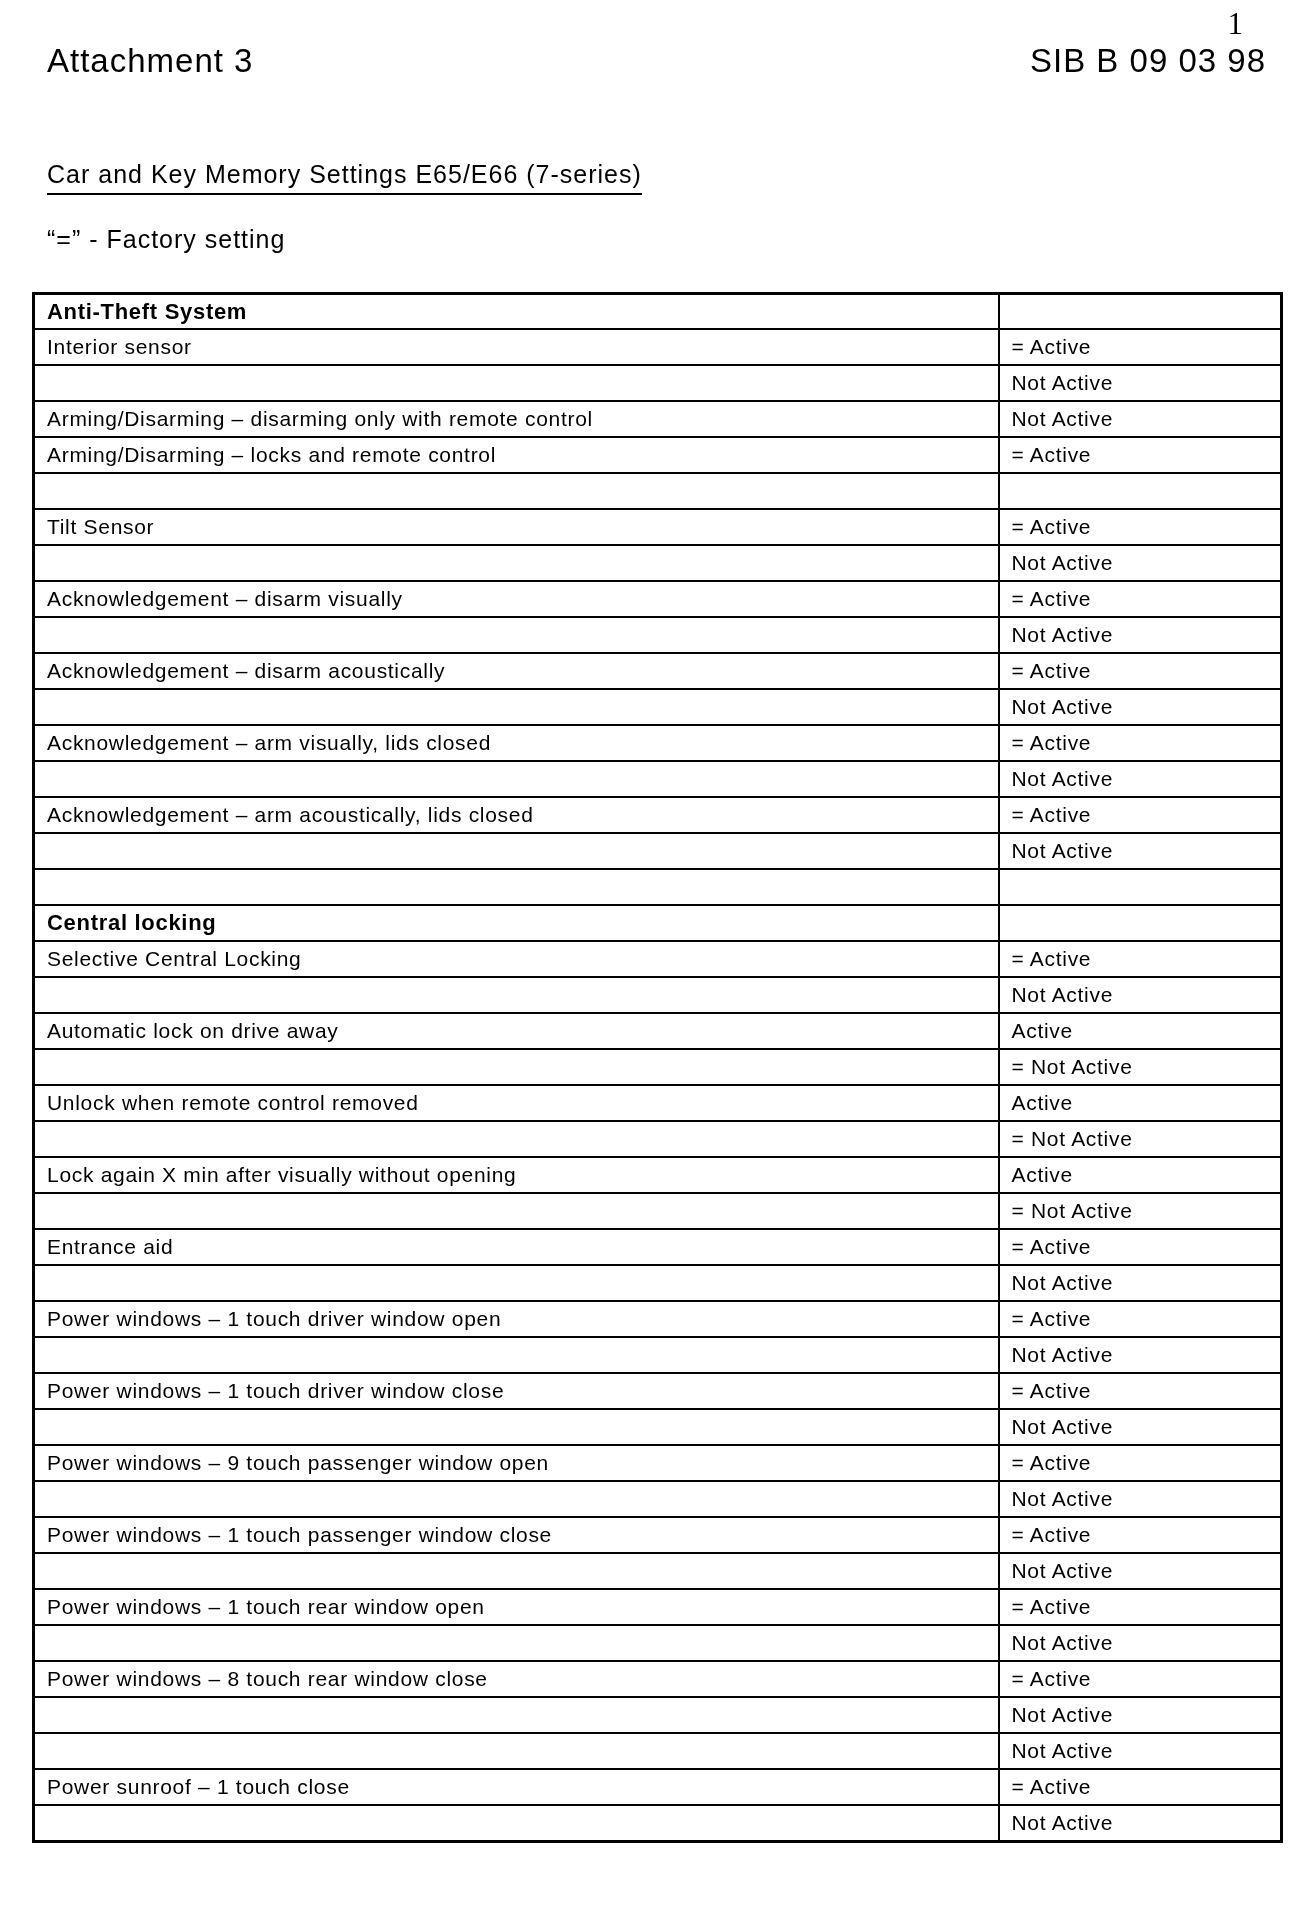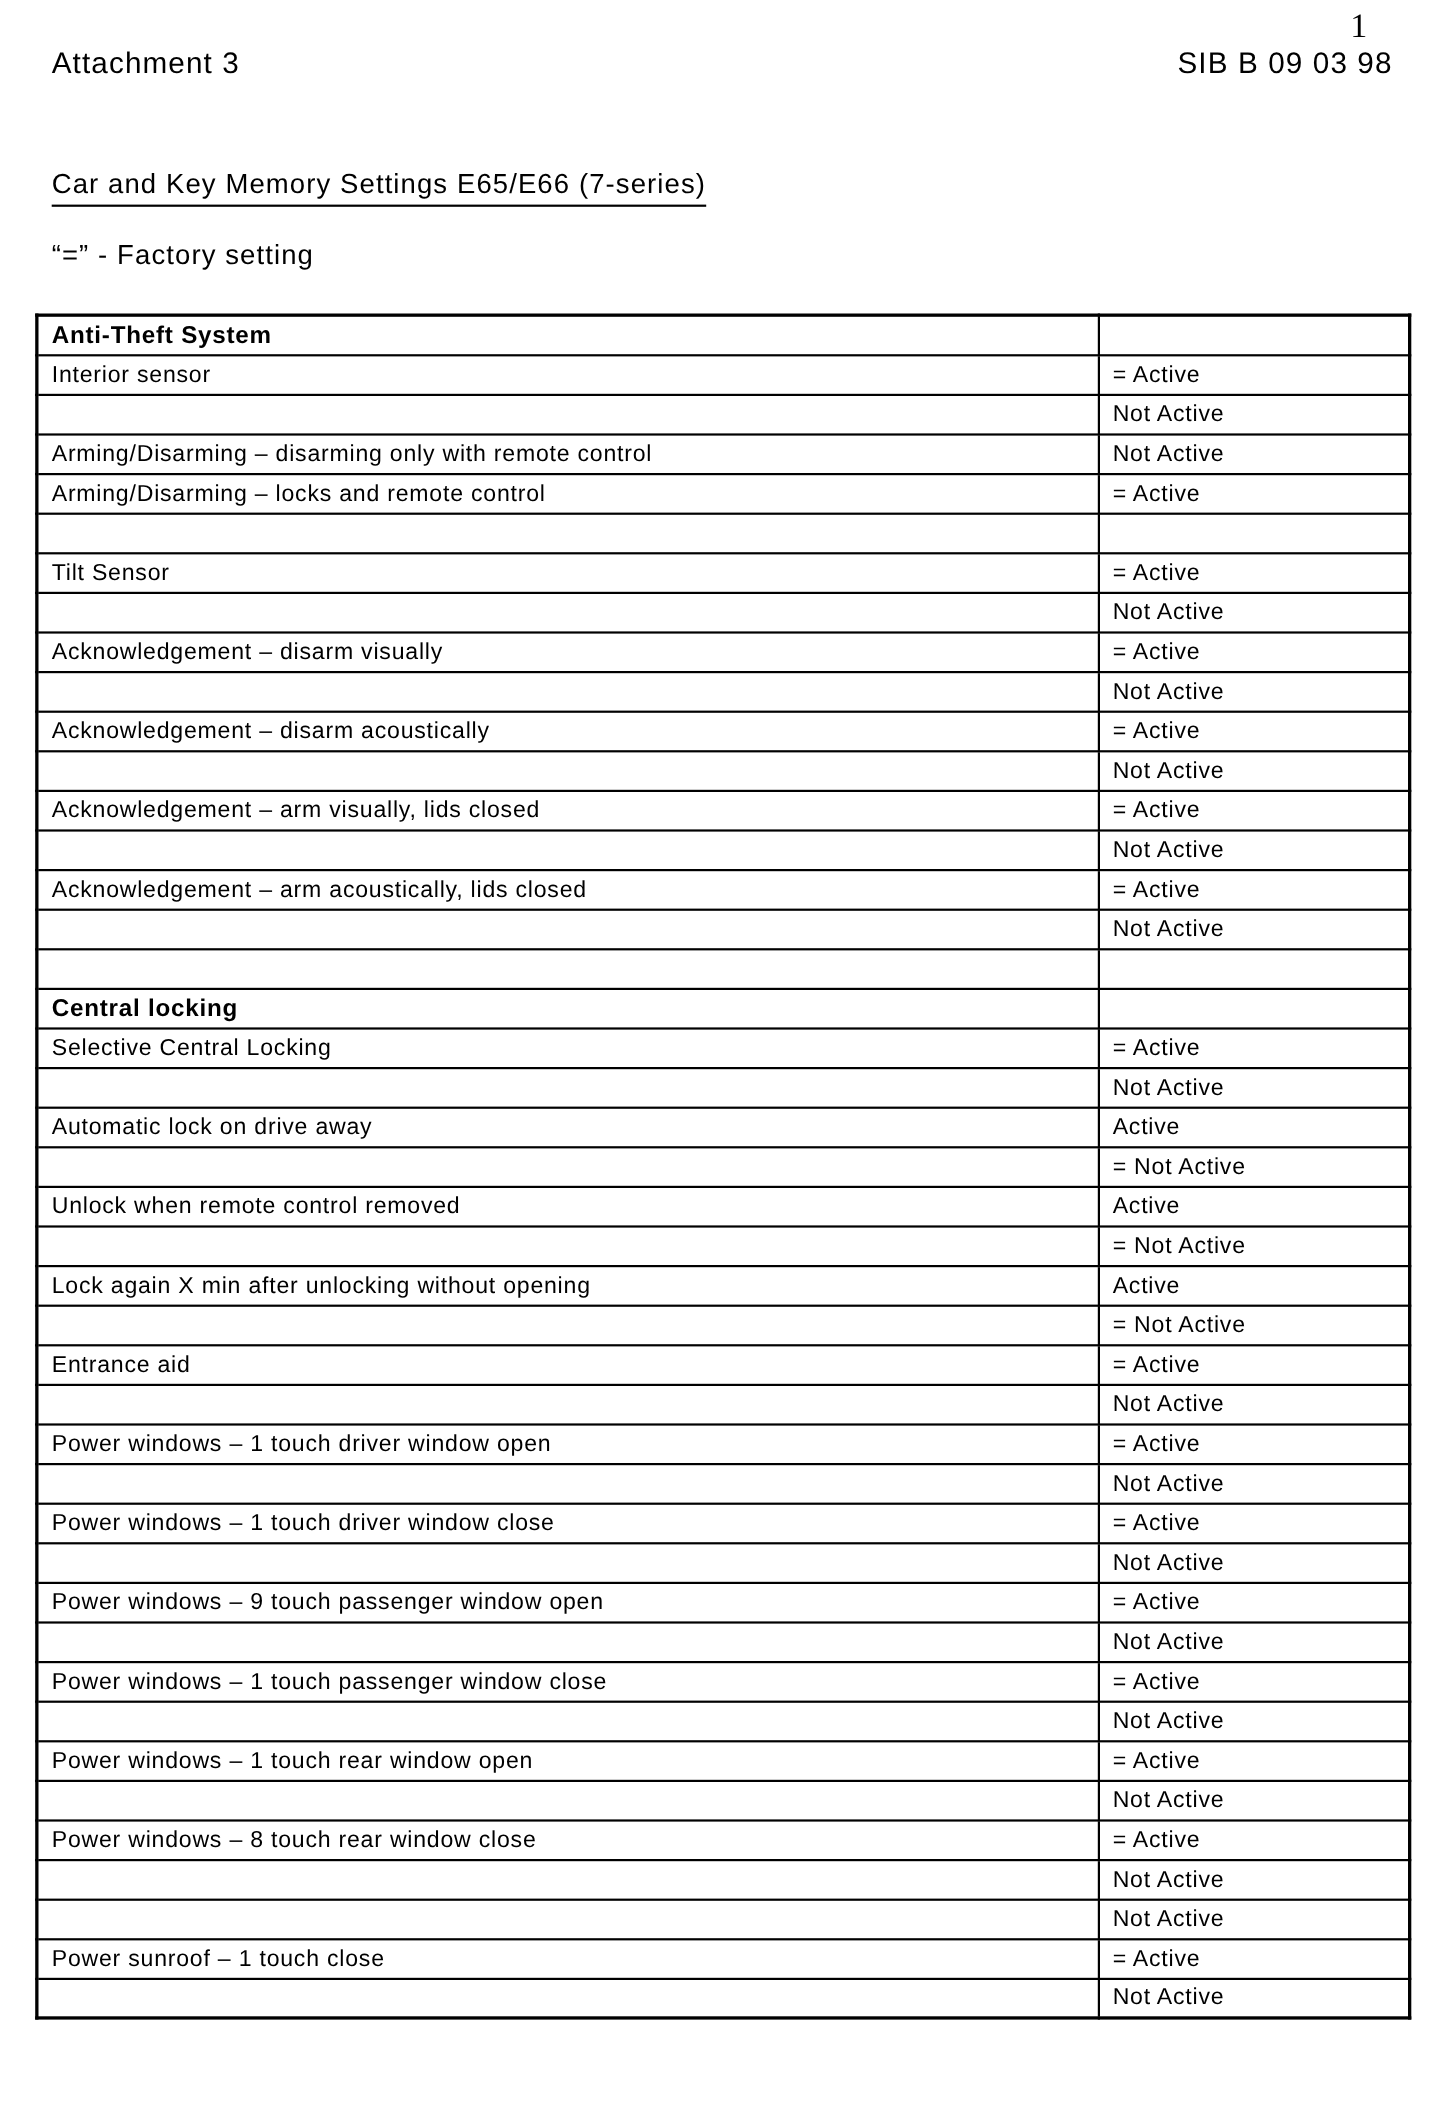--- a/index.html
+++ b/index.html
@@ -13,21 +13,21 @@
   .page { position: relative; width: 1312px; height: 1930px; }
   .page-number {
     text-align: right;
     padding: 8px 69px 0 0;
     font-family: "Liberation Serif", "DejaVu Serif", serif;
     font-size: 31px; line-height: 1;
   }
   .doc-header {
     display: flex; justify-content: space-between;
     margin: 3px 46px 0 47px;
-    font-size: 27px; letter-spacing: 1px; line-height: 1.15;
+    font-size: 33px; letter-spacing: 1px; line-height: 1.15;
   }
   .doc-title-wrap { margin: 80px 0 0 47px; }
   .doc-title {
     display: inline-block;
     font-size: 25px; letter-spacing: 1px;
     border-bottom: 2px solid #000;
     padding-bottom: 4px;
     text-align: center;
   }
   .legend {
@@ -170,21 +170,21 @@
         </tr>
         <tr>
           <td class="label-cell">Unlock when remote control removed</td>
           <td class="value-cell">Active</td>
         </tr>
         <tr>
           <td class="label-cell"></td>
           <td class="value-cell">= Not Active</td>
         </tr>
         <tr>
-          <td class="label-cell">Lock again X min after unlocking without opening</td>
+          <td class="label-cell">Lock again X min after visually without opening</td>
           <td class="value-cell">Active</td>
         </tr>
         <tr>
           <td class="label-cell"></td>
           <td class="value-cell">= Not Active</td>
         </tr>
         <tr>
           <td class="label-cell">Entrance aid</td>
           <td class="value-cell">= Active</td>
         </tr>

